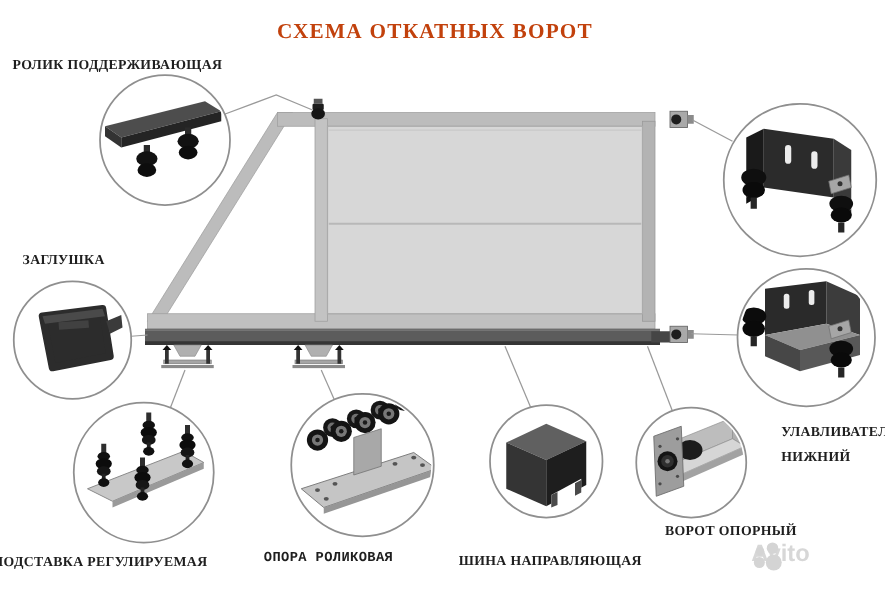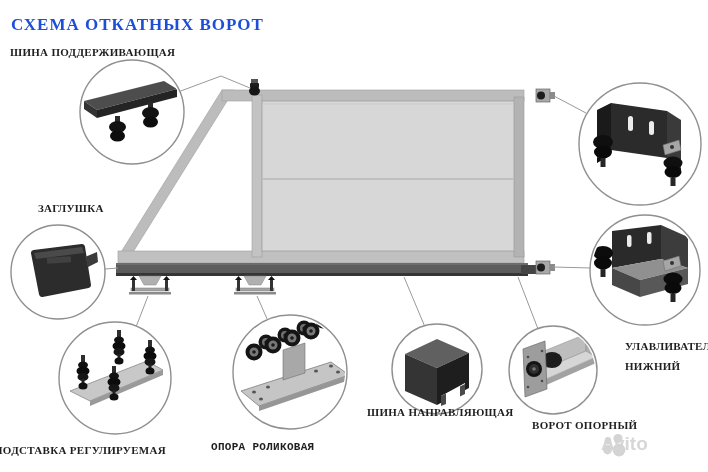--- a/index.html
+++ b/index.html
@@ -2,32 +2,32 @@
 <html><head>
 <meta charset="utf-8">
 <style>
   html,body{margin:0;padding:0;background:#fff;}
   .stage{
     position:relative;width:708px;height:472px;background:#ffffff;
     overflow:hidden;font-family:"Liberation Serif","DejaVu Serif",serif;
   }
   .stage svg{position:absolute;left:0;top:0;}
   .title{
-    position:absolute;top:15px;left:11px;width:696px;text-align:left;
-    font-size:17px;font-weight:700;letter-spacing:1px;color:#1d4ed8;
+    position:absolute;top:15px;left:0;width:696px;text-align:center;
+    font-size:17px;font-weight:700;letter-spacing:1px;color:#c2410c;
   }
   .part-label{
     position:absolute;font-size:11px;font-weight:700;letter-spacing:.3px;
     color:#1f1f1f;white-space:nowrap;
   }
   .lbl-supporting-rail{left:10px;top:46px;}
-  .lbl-plug{left:18px;top:202px;margin-left:20px;}
+  .lbl-plug{left:18px;top:202px;}
   .lbl-adjustable-stand{left:-6px;top:444px;}
   .lbl-roller-support{left:211px;top:441px;font-family:Liberation Mono, monospace;}
-  .lbl-guide-rail{left:367px;top:406px;}
+  .lbl-guide-rail{left:367px;top:443px;}
   .lbl-support-roller{left:532px;top:419px;}
   .lbl-upper-catcher{left:564px;top:60px;}
   .lbl-lower-catcher{left:625px;top:336px;line-height:20px;}
   .lbl-lower-catcher span{display:block;}
   .watermark{
     position:absolute;left:601px;top:433px;display:flex;align-items:center;gap:3px;
     font-family:"Liberation Sans","DejaVu Sans",sans-serif;
     font-size:19px;font-weight:700;color:#d7d7d7;
   }
 </style>
@@ -321,21 +321,21 @@
       <polygon points="663,261 679,256 681,266 665,271" fill="#a6a6a6" stroke="#707070" stroke-width="0.6"></polygon>
       <circle cx="672" cy="263" r="2" fill="#333"></circle>
       <ellipse cx="673" cy="279" rx="9.5" ry="6.5" fill="#0c0c0c"></ellipse>
       <ellipse cx="673" cy="288" rx="8.5" ry="6" fill="#0a0a0a"></ellipse>
       <rect x="670.5" y="294" width="5" height="8" fill="#262626"></rect>
     </g>
   </svg>
 
   <div class="title">СХЕМА ОТКАТНЫХ ВОРОТ</div>
 
-  <div class="part-label lbl-supporting-rail">ШИНА ПОДДЕРЖИВАЮЩАЯ</div>
+  <div class="part-label lbl-supporting-rail">РОЛИК ПОДДЕРЖИВАЮЩАЯ</div>
   <div class="part-label lbl-plug">ЗАГЛУШКА</div>
   <div class="part-label lbl-adjustable-stand">ПОДСТАВКА РЕГУЛИРУЕМАЯ</div>
   <div class="part-label lbl-roller-support">ОПОРА РОЛИКОВАЯ</div>
   <div class="part-label lbl-guide-rail">ШИНА НАПРАВЛЯЮЩАЯ</div>
   <div class="part-label lbl-support-roller">ВОРОТ ОПОРНЫЙ</div>
   <div class="part-label lbl-lower-catcher">
     <span>УЛАВЛИВАТЕЛЬ</span>
     <span>НИЖНИЙ</span>
   </div>
 

